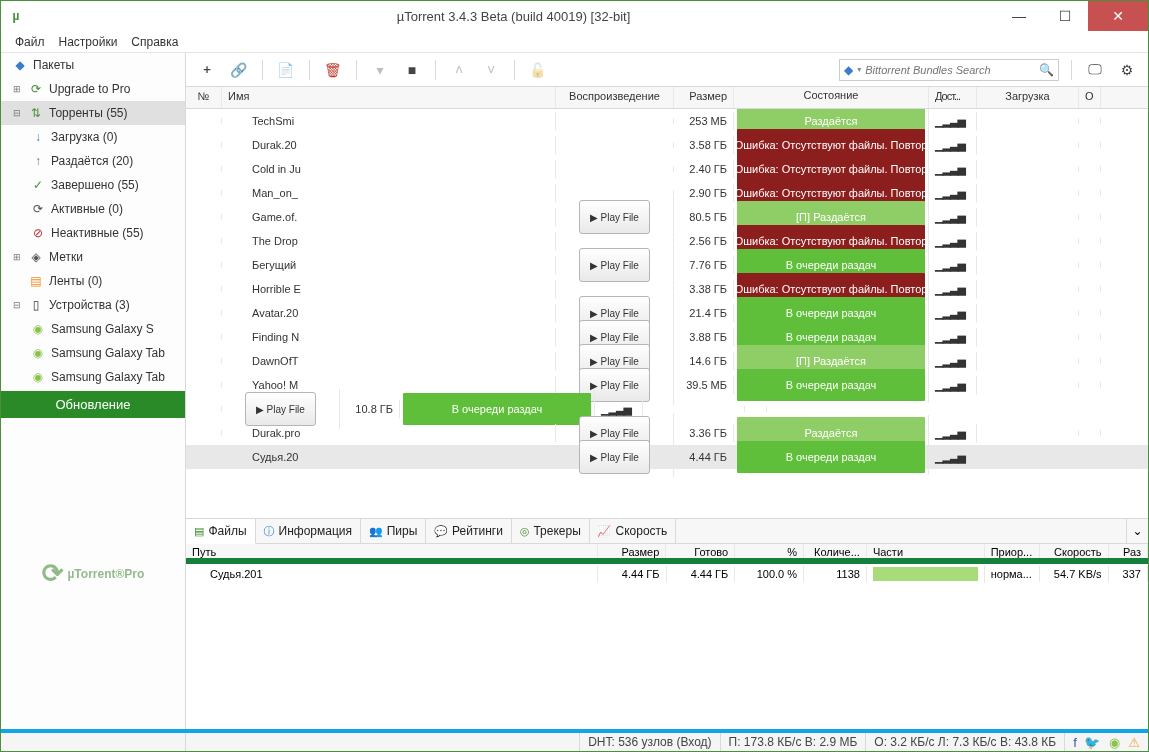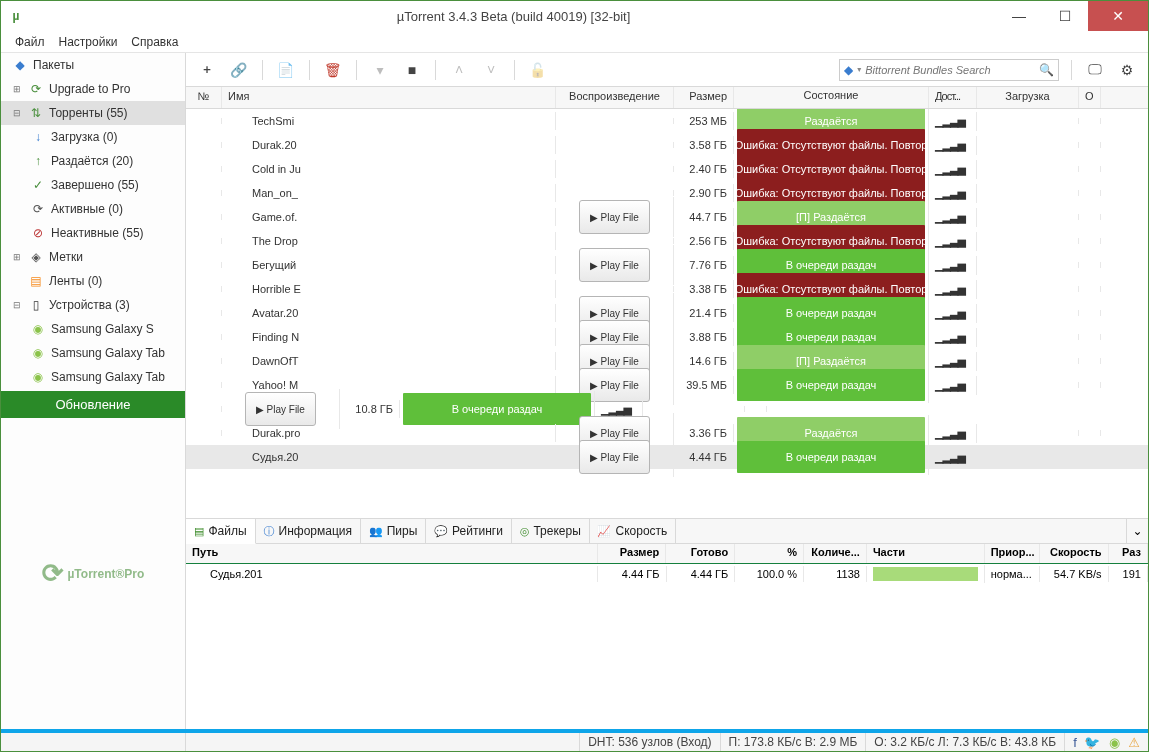--- a/index.html
+++ b/index.html
@@ -54,21 +54,21 @@
 .st-seed { background:#8fce67; }
 .st-queue { background:#5fbf3a; }
 .st-err { background:#8c1e1e; }
 
 .tabs { height:26px; border-top:1px solid #d9d9d9; border-bottom:1px solid #d9d9d9; display:flex; background:#f7f7f7; align-items:stretch; }
 .tab { display:flex; align-items:center; gap:4px; padding:0 8px; border-right:1px solid #d9d9d9; font-size:11px; color:#222; }
 .tab.active { background:#fff; border-bottom:1px solid #fff; margin-bottom:-1px; }
 .tab .ti { color:#3a8a28; font-size:11px; }
 .tabs .chev { margin-left:auto; width:22px; display:flex; align-items:center; justify-content:center; border-left:1px solid #d9d9d9; }
 
-.detail-head { height:20px; display:flex; background:#f7f7f7; border-bottom:1px solid #15803d;font-weight:bold; }
+.detail-head { height:20px; display:flex; background:#f7f7f7; border-bottom:6px solid #15803d; }
 .detail-head .dcol, .detail-row .dcol { padding:2px 6px; border-right:1px solid #e8e8e8; font-size:11px; overflow:hidden; white-space:nowrap; }
 .dc-path{width:420px;} .dc-size{width:70px;text-align:right;} .dc-done{width:70px;text-align:right;} .dc-pct{width:70px;text-align:right;} .dc-cnt{width:64px;text-align:right;} .dc-parts{width:120px;} .dc-prio{width:56px;} .dc-spd{width:70px;text-align:right;} .dc-rest{width:40px;text-align:right;}
 .detail-body { flex:0 0 165px; overflow:auto; }
 .detail-row { height:20px; display:flex; align-items:center; }
 .parts-bar { height:14px; background:#a8db7a; width:100%; }
 
 .statusbar { height:22px; border-top:4px solid #0ea5e9; display:flex; align-items:center; font-size:11px; color:#444; background:#f5f5f5; }
 .statusbar .cell { padding:0 8px; border-right:1px solid #d9d9d9; height:100%; display:flex; align-items:center; }
 .statusbar .icons { margin-left:auto; display:flex; gap:8px; padding:0 8px; align-items:center; }
 .sb-ico { font-size:13px; }
@@ -250,21 +250,21 @@
           <div class="col col-avail">▁▂▃▅</div>
           <div class="col col-dl"></div>
           <div class="col col-last"></div>
         </div>
         <div class="row">
           <div class="col col-num"></div>
           <div class="col col-name">Game.of.</div>
           <div class="col col-play">
             <span class="play-btn">▶ Play File</span>
           </div>
-          <div class="col col-size">44.7 ГБ</div>
+          <div class="col col-size">80.5 ГБ</div>
           <div class="col col-status">
             <div class="status-pill st-seed">[П] Раздаётся</div>
           </div>
           <div class="col col-avail">▁▂▃▅</div>
           <div class="col col-dl"></div>
           <div class="col col-last"></div>
         </div>
         <div class="row">
           <div class="col col-num"></div>
           <div class="col col-name">The Drop</div>
@@ -446,21 +446,21 @@
         <div class="dcol dc-path" style="padding-left:24px">Судья.201</div>
         <div class="dcol dc-size">4.44 ГБ</div>
         <div class="dcol dc-done">4.44 ГБ</div>
         <div class="dcol dc-pct">100.0 %</div>
         <div class="dcol dc-cnt">1138</div>
         <div class="dcol dc-parts">
             <div class="parts-bar"></div>
           </div>
         <div class="dcol dc-prio">норма...</div>
         <div class="dcol dc-spd">54.7 KB/s</div>
-        <div class="dcol dc-rest">191</div>
+        <div class="dcol dc-rest">337</div>
       </div>
     </div>
   </div>
 </div>
 
 <div class="statusbar">
   <div class="cell" style="width:185px"></div>
   <div class="cell" style="flex:1"></div>
   <div class="cell">DHT: 536 узлов  (Вход)</div>
   <div class="cell">П: 173.8 КБ/с В: 2.9 МБ</div>

